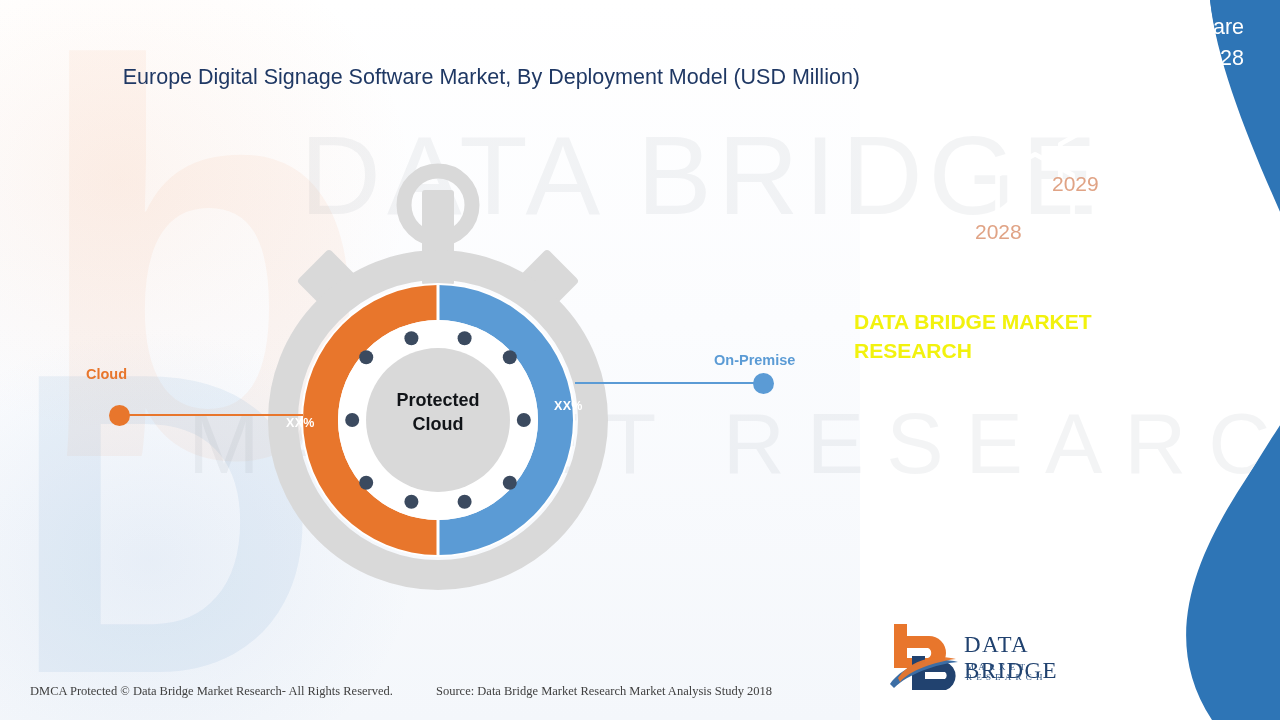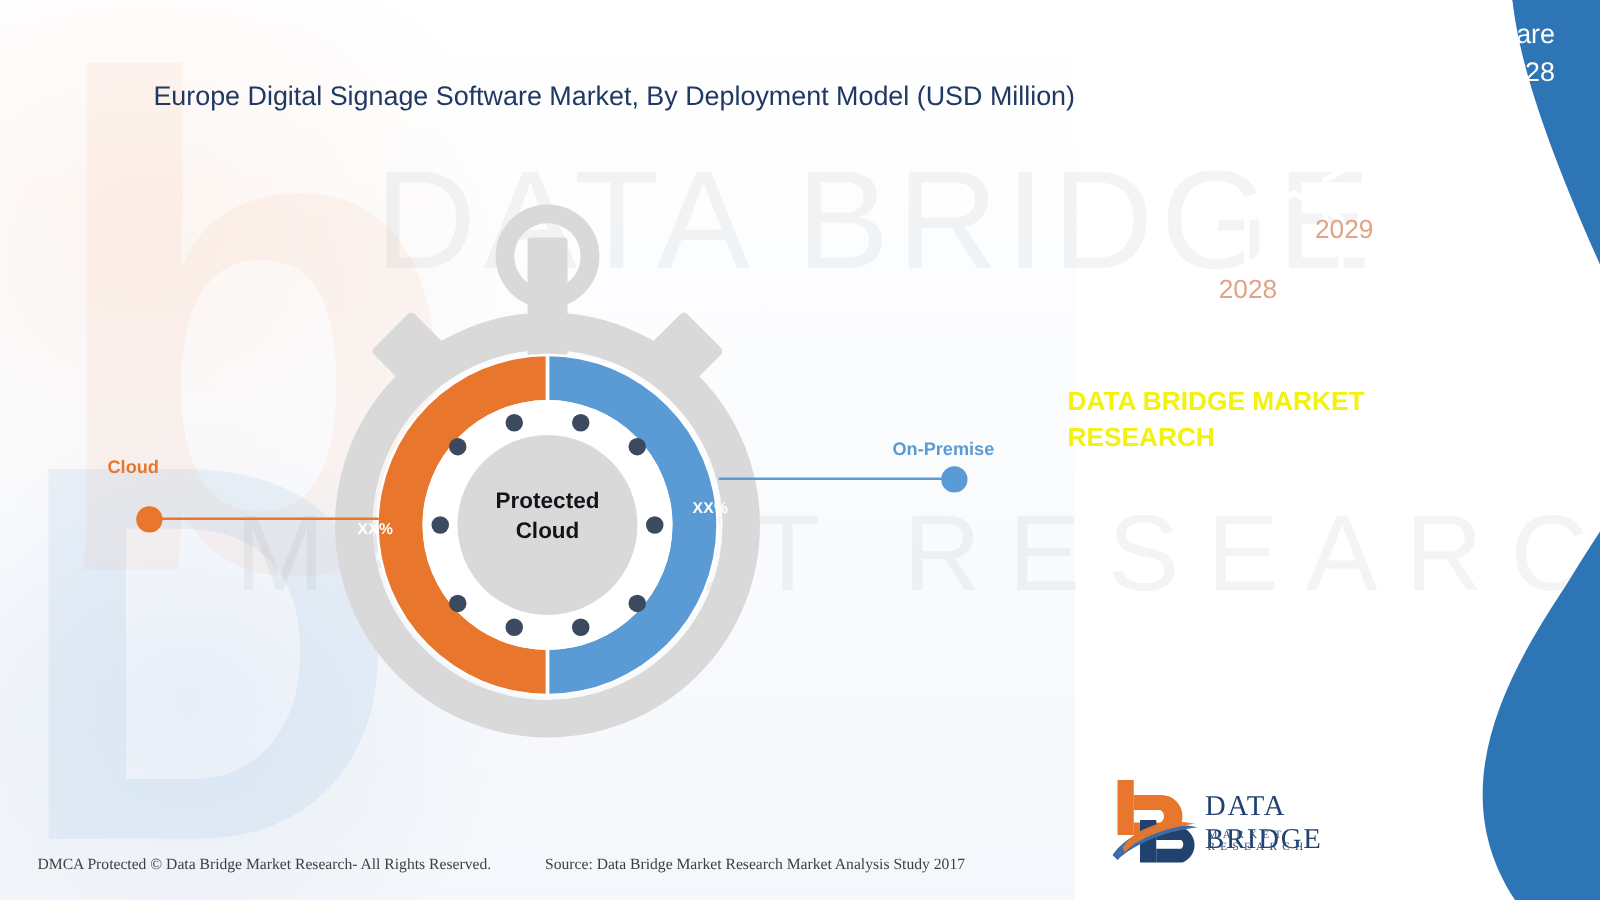--- a/index.html
+++ b/index.html
@@ -249,16 +249,16 @@
                A 4.5 4.5 0 0 0 61 50 L 41 50 Z" fill="#21426F"></path>
       <path d="M 6 62 C 20 42, 50 34, 74 40 C 52 42, 24 52, 10 66 Z" fill="#3C6EA5"></path>
       <path d="M 14 56 C 26 38, 52 32, 72 37 C 50 40, 26 48, 16 60 Z" fill="#E8762C" opacity="0.95"></path>
     </svg>
     <div class="logo-word">DATA BRIDGE</div>
     <div class="logo-sub">MARKET RESEARCH</div>
   </div>
 
   <div class="footer">
     <span class="foot-dmca">DMCA Protected © Data Bridge Market Research- All Rights Reserved.</span>
-    <span class="foot-src">Source: Data Bridge Market Research Market Analysis Study 2017</span>
+    <span class="foot-src">Source: Data Bridge Market Research Market Analysis Study 2018</span>
   </div>
 
 </div>
 
 </body></html>

